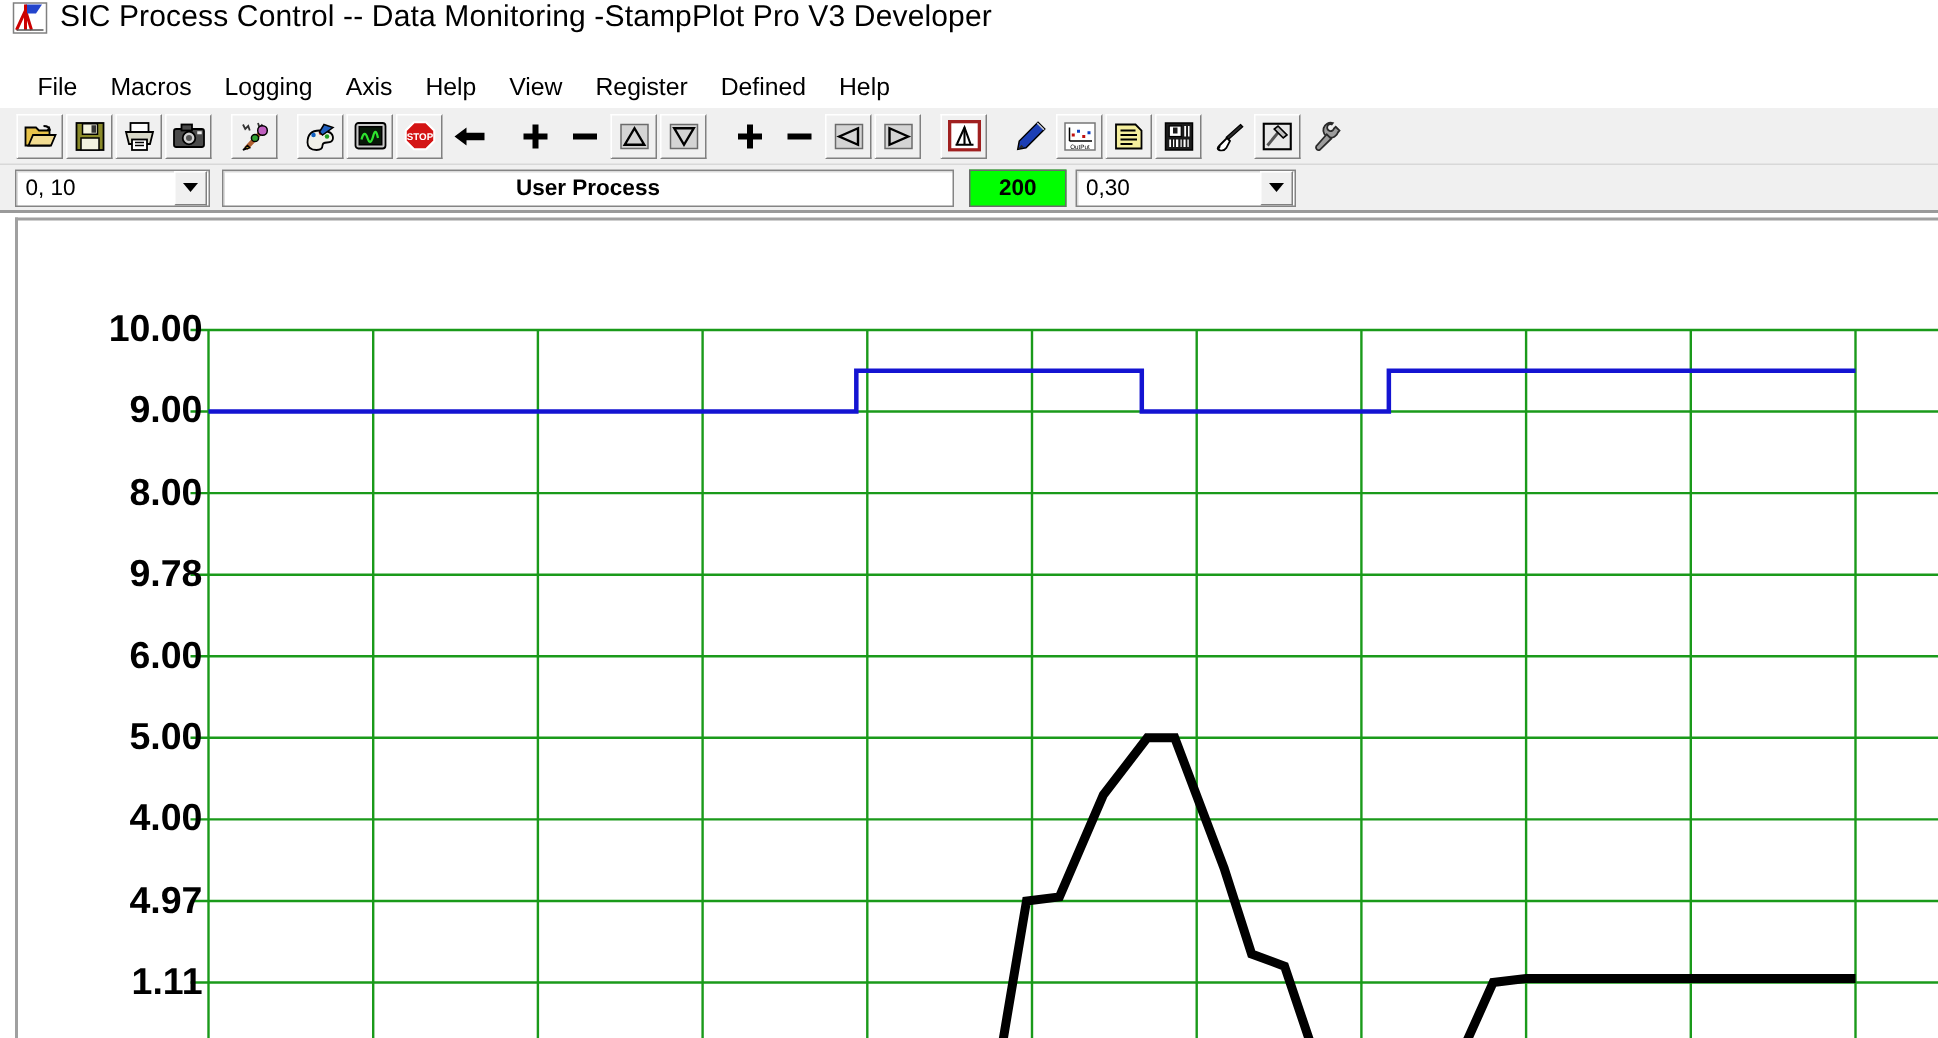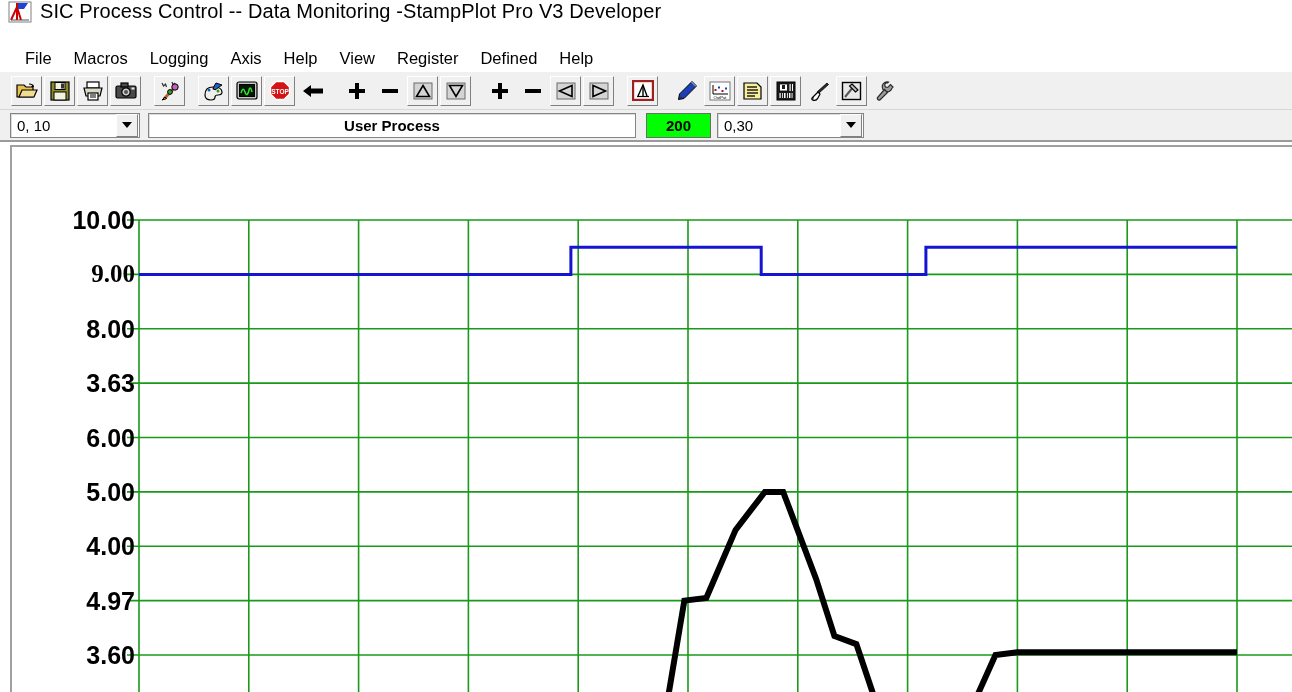--- a/index.html
+++ b/index.html
@@ -432,22 +432,22 @@
         <line x1="895.5999999999999" x2="895.5999999999999" y1="73" y2="560" stroke="#1a9a1a" stroke-width="1.6"></line>
         <line x1="1005.4000000000001" x2="1005.4000000000001" y1="73" y2="560" stroke="#1a9a1a" stroke-width="1.6"></line>
         <line x1="1115.2" x2="1115.2" y1="73" y2="560" stroke="#1a9a1a" stroke-width="1.6"></line>
         <line x1="1225" x2="1225" y1="73" y2="560" stroke="#1a9a1a" stroke-width="1.6"></line>
       </g>
       <polyline points="127,127.375 558.8800000000001,127.375 558.8800000000001,100.1875 749.1999999999999,100.1875 749.1999999999999,127.375 913.9,127.375 913.9,100.1875 1225,100.1875" fill="none" stroke="#1414d2" stroke-width="3" stroke-linejoin="miter" stroke-linecap="butt"></polyline>
       <polyline points="646.72,605.875 672.34,453.625 694.3000000000001,450.90625 723.58,382.9375 752.86,344.875 771.16,344.875 804.1,431.875 822.4,488.96875 844.3600000000001,497.125 862.6600000000001,551.5 888.28,575.96875 910.2399999999999,578.6875 932.1999999999999,586.84375 961.48,556.9375 983.4399999999999,508 1005.4000000000001,505.28125 1225,505.28125" fill="none" stroke="#000000" stroke-width="6" stroke-linejoin="miter" stroke-linecap="butt"></polyline>
     </svg>
   <div id="ylabels">
       <div class="ylabel" style="top: 73px;">10.00</div>
-      <div class="ylabel" style="top: 127.375px; font-family: Liberation Serif, serif;">9.00</div>
+      <div class="ylabel" style="top: 127.375px;">9.00</div>
       <div class="ylabel" style="top: 181.75px; margin-left: 36px;">8.00</div>
-      <div class="ylabel" style="top: 236.125px;">3.63</div>
+      <div class="ylabel" style="top: 236.125px;">9.78</div>
       <div class="ylabel" style="top: 290.5px;">6.00</div>
       <div class="ylabel" style="top: 344.875px;">5.00</div>
       <div class="ylabel" style="top: 399.25px;">4.00</div>
       <div class="ylabel" style="top: 453.625px;">4.97</div>
-      <div class="ylabel" style="top: 508px;">3.60</div>
+      <div class="ylabel" style="top: 508px;">1.11</div>
     </div>
 </div>
 
 </body></html>

